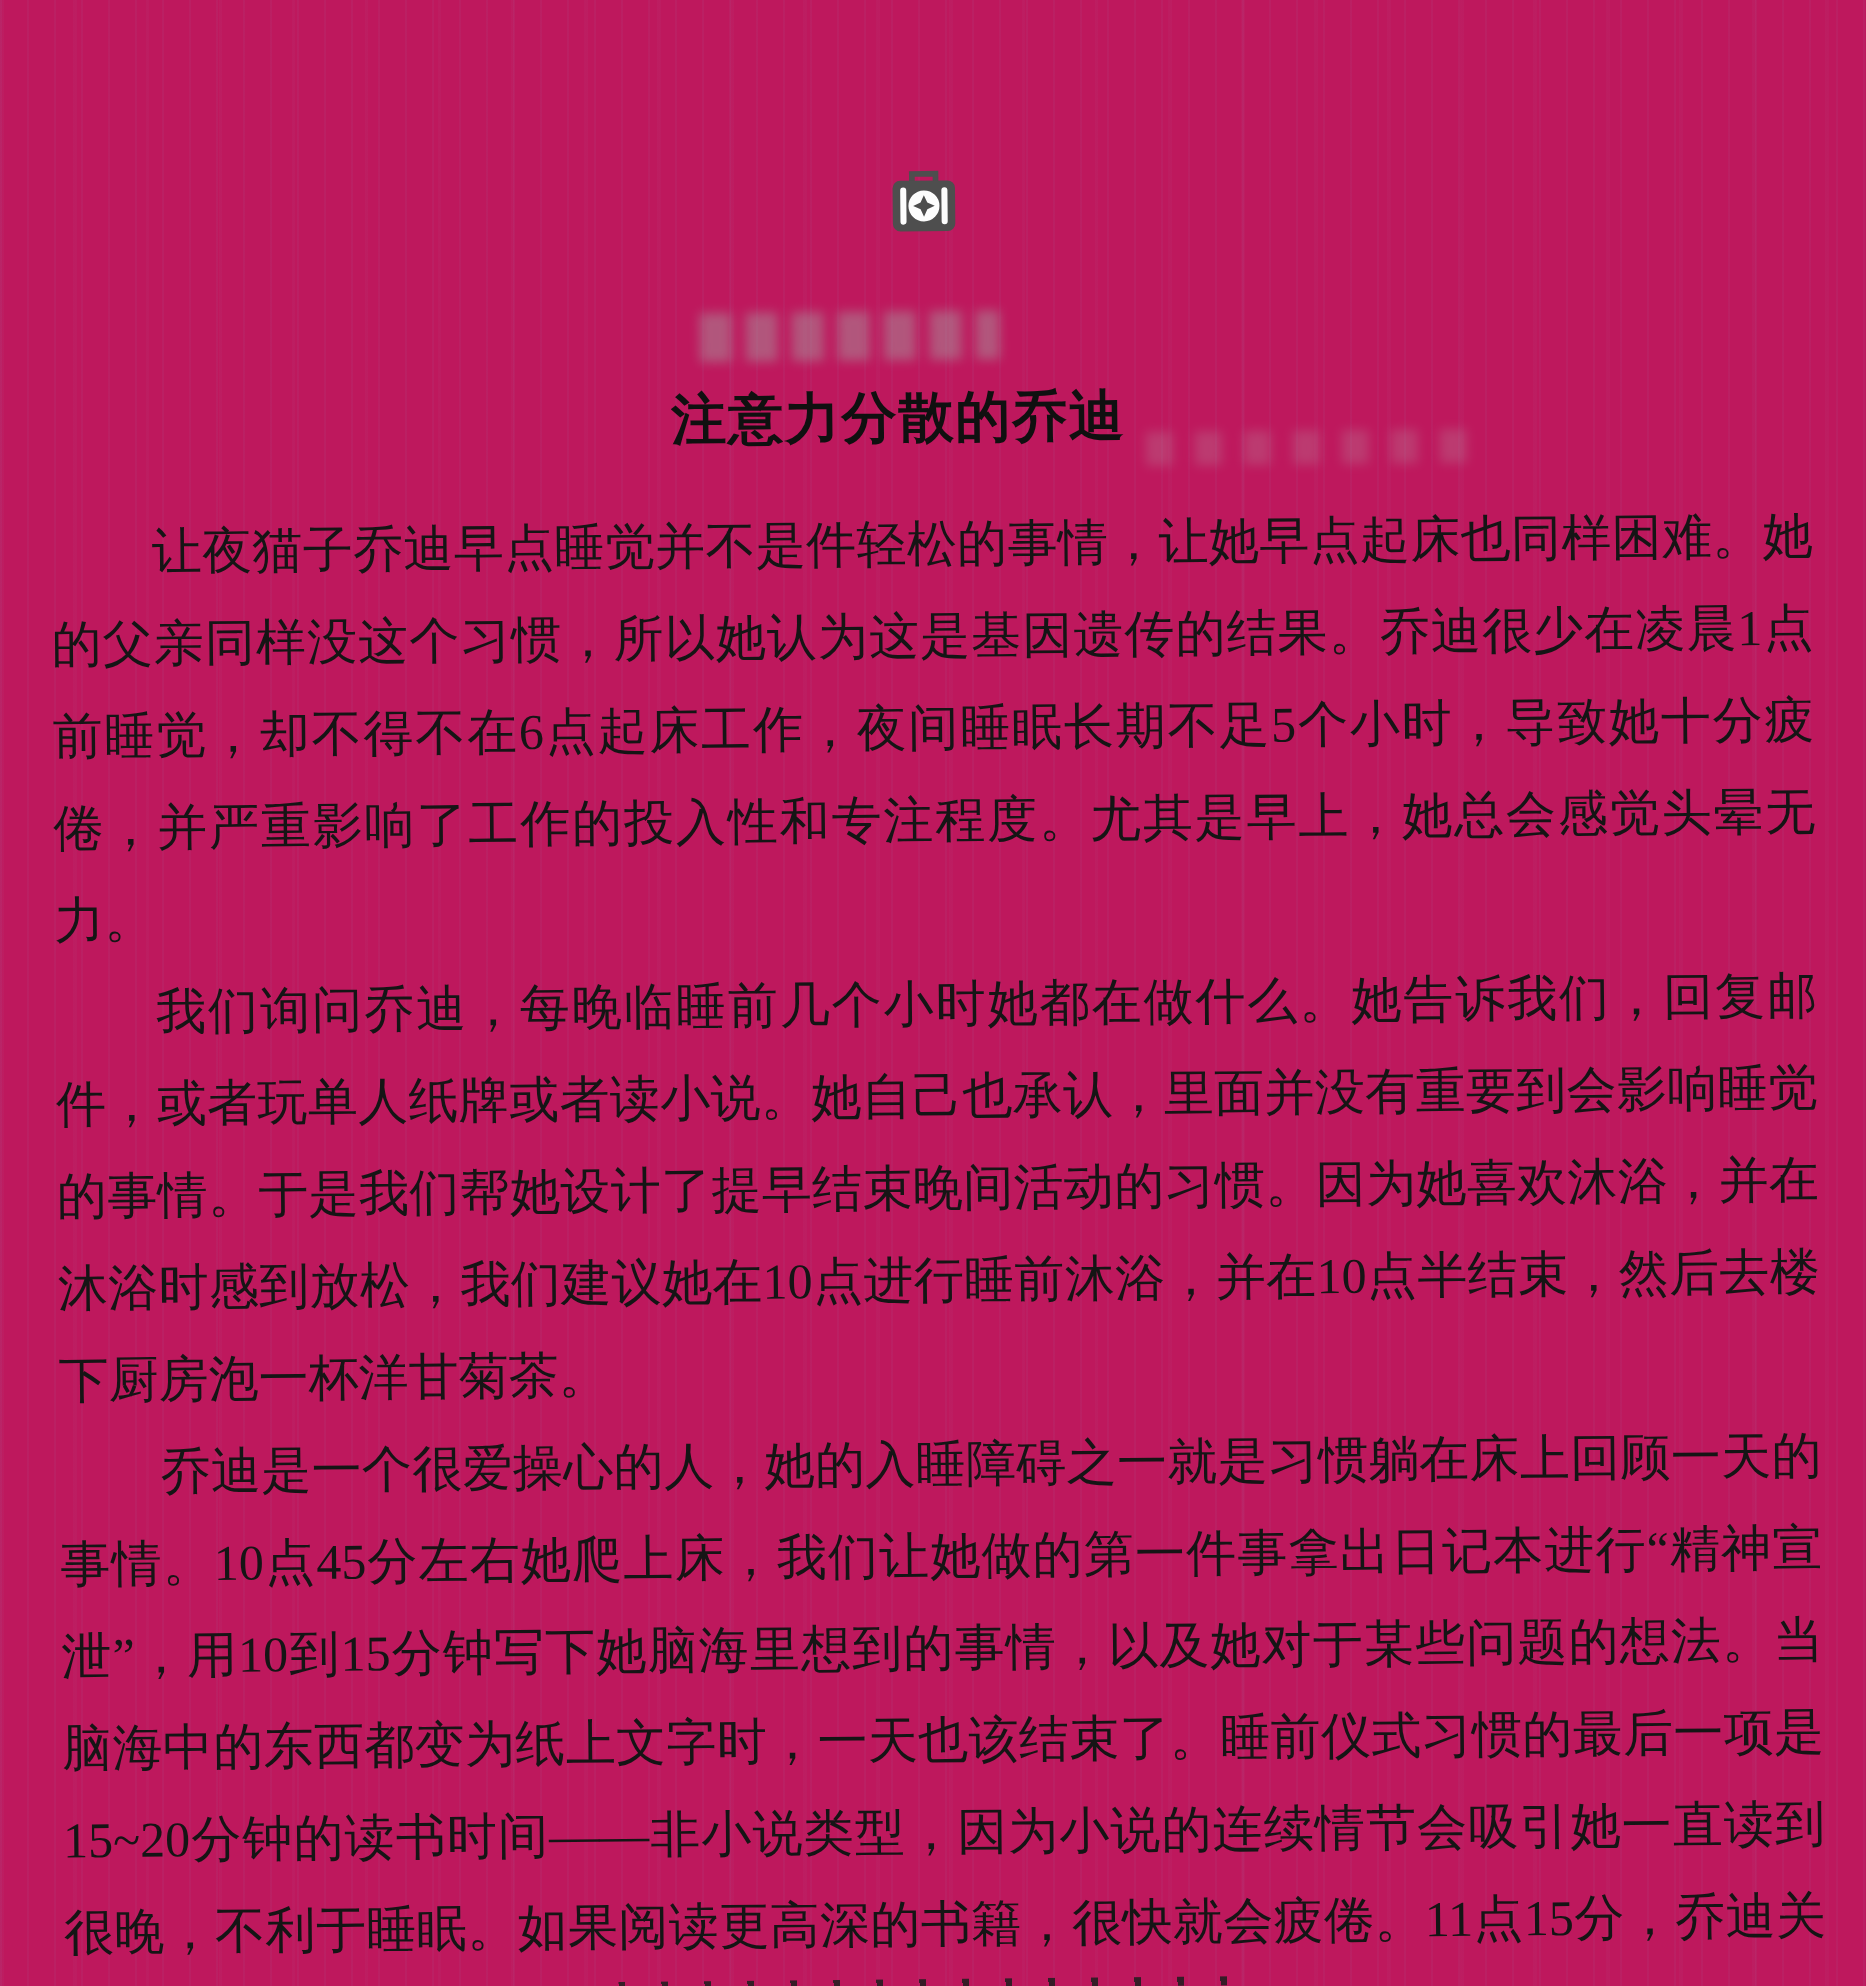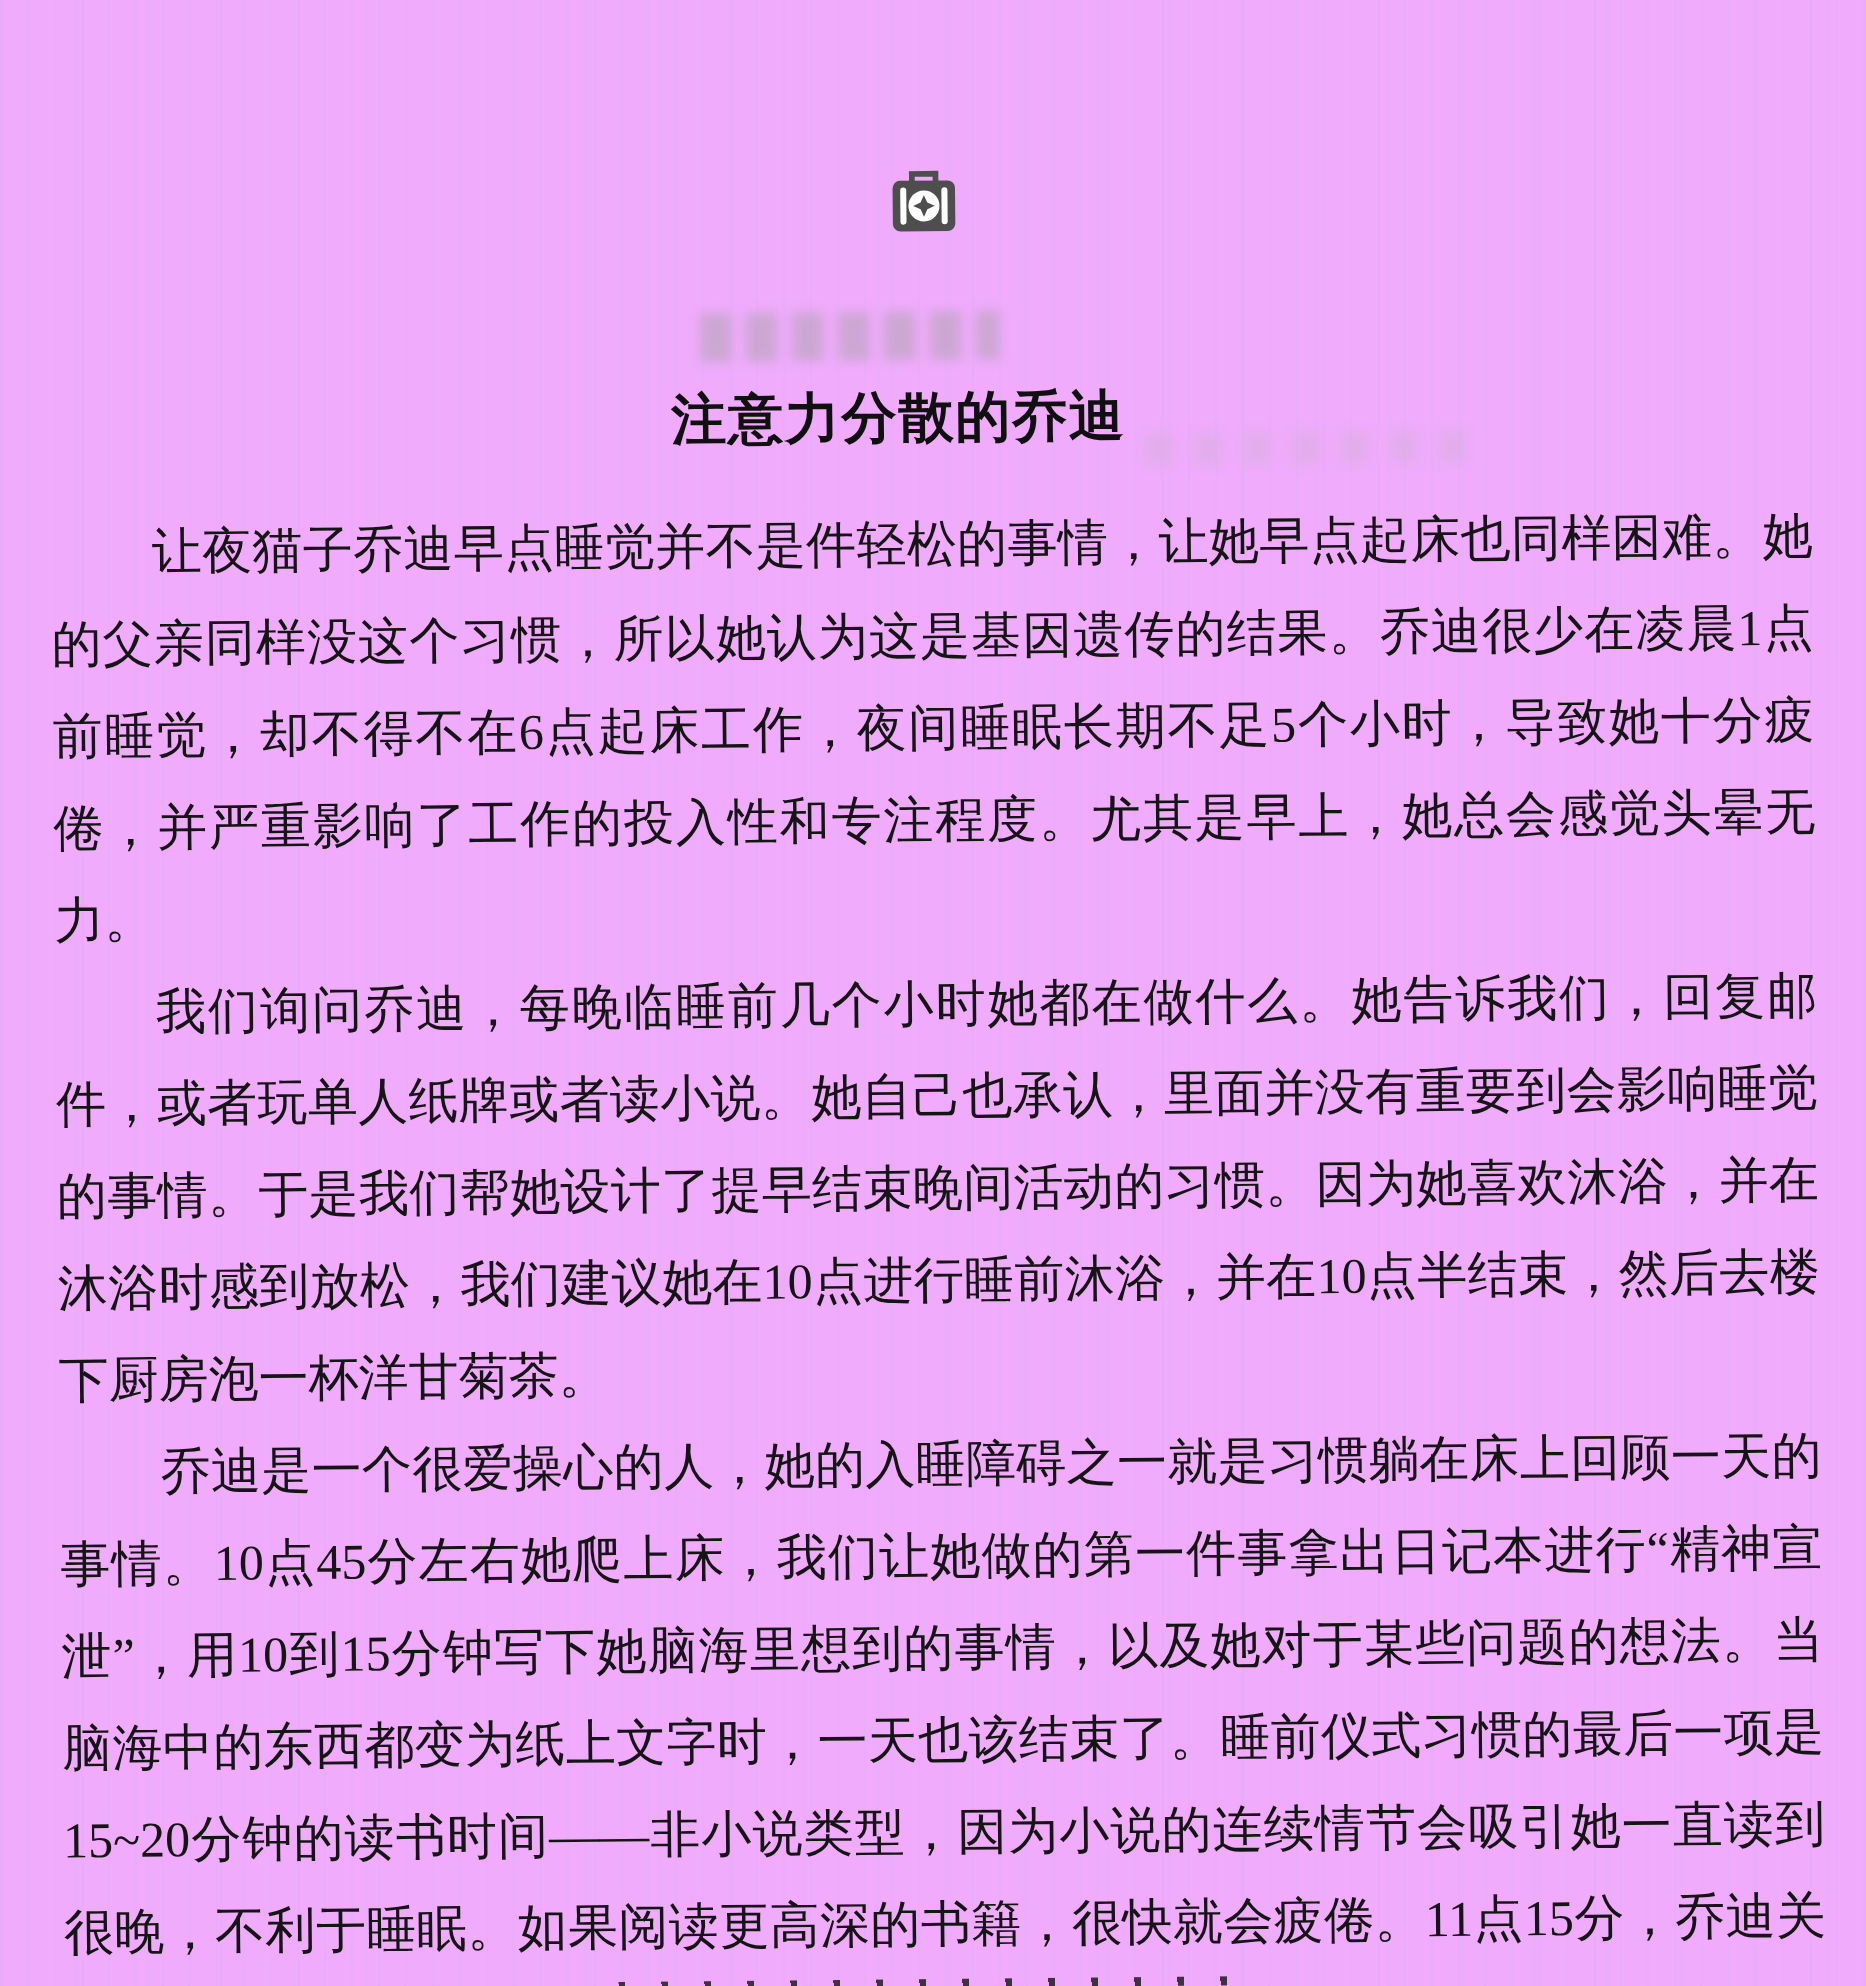--- a/index.html
+++ b/index.html
@@ -4,21 +4,21 @@
 <style>
   html,body{margin:0;padding:0;}
   body{
     width:1867px;height:1987px;
     background:#ffffff;
     overflow:hidden;
     font-family:"Liberation Serif","DejaVu Serif",serif;
   }
   .page{
     position:absolute;inset:0;
-    background:#f0abfc;
+    background:#be185d;
     text-decoration:underline;
   }
   
   .scan-streaks{
     position:absolute;inset:0;
     background:
       repeating-linear-gradient(90deg, rgba(130,175,215,0.05) 0 1.8px, transparent 1.8px 27px),
       repeating-linear-gradient(90deg, rgba(150,190,225,0.03) 0 3.5px, transparent 3.5px 73px);
     pointer-events:none;
   }

